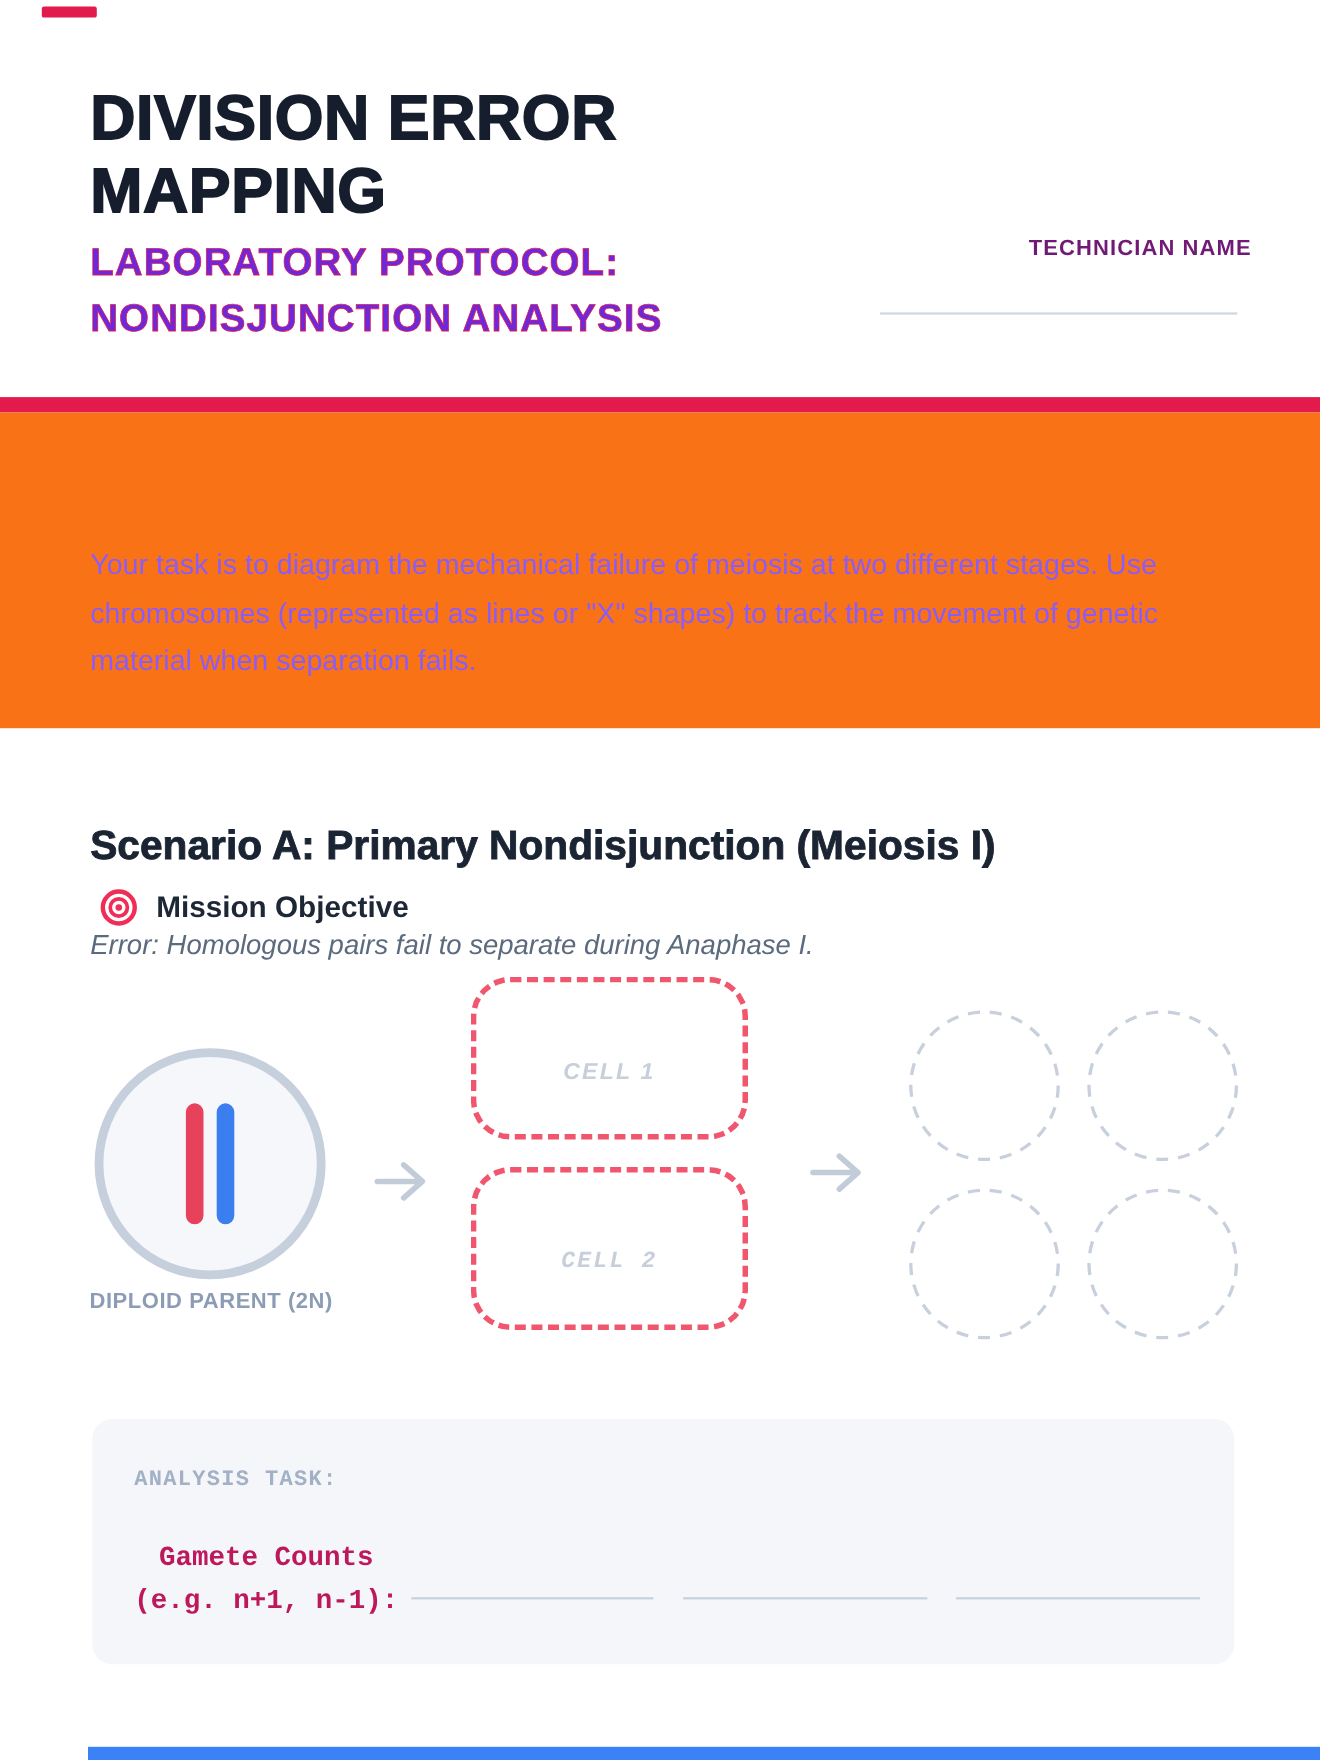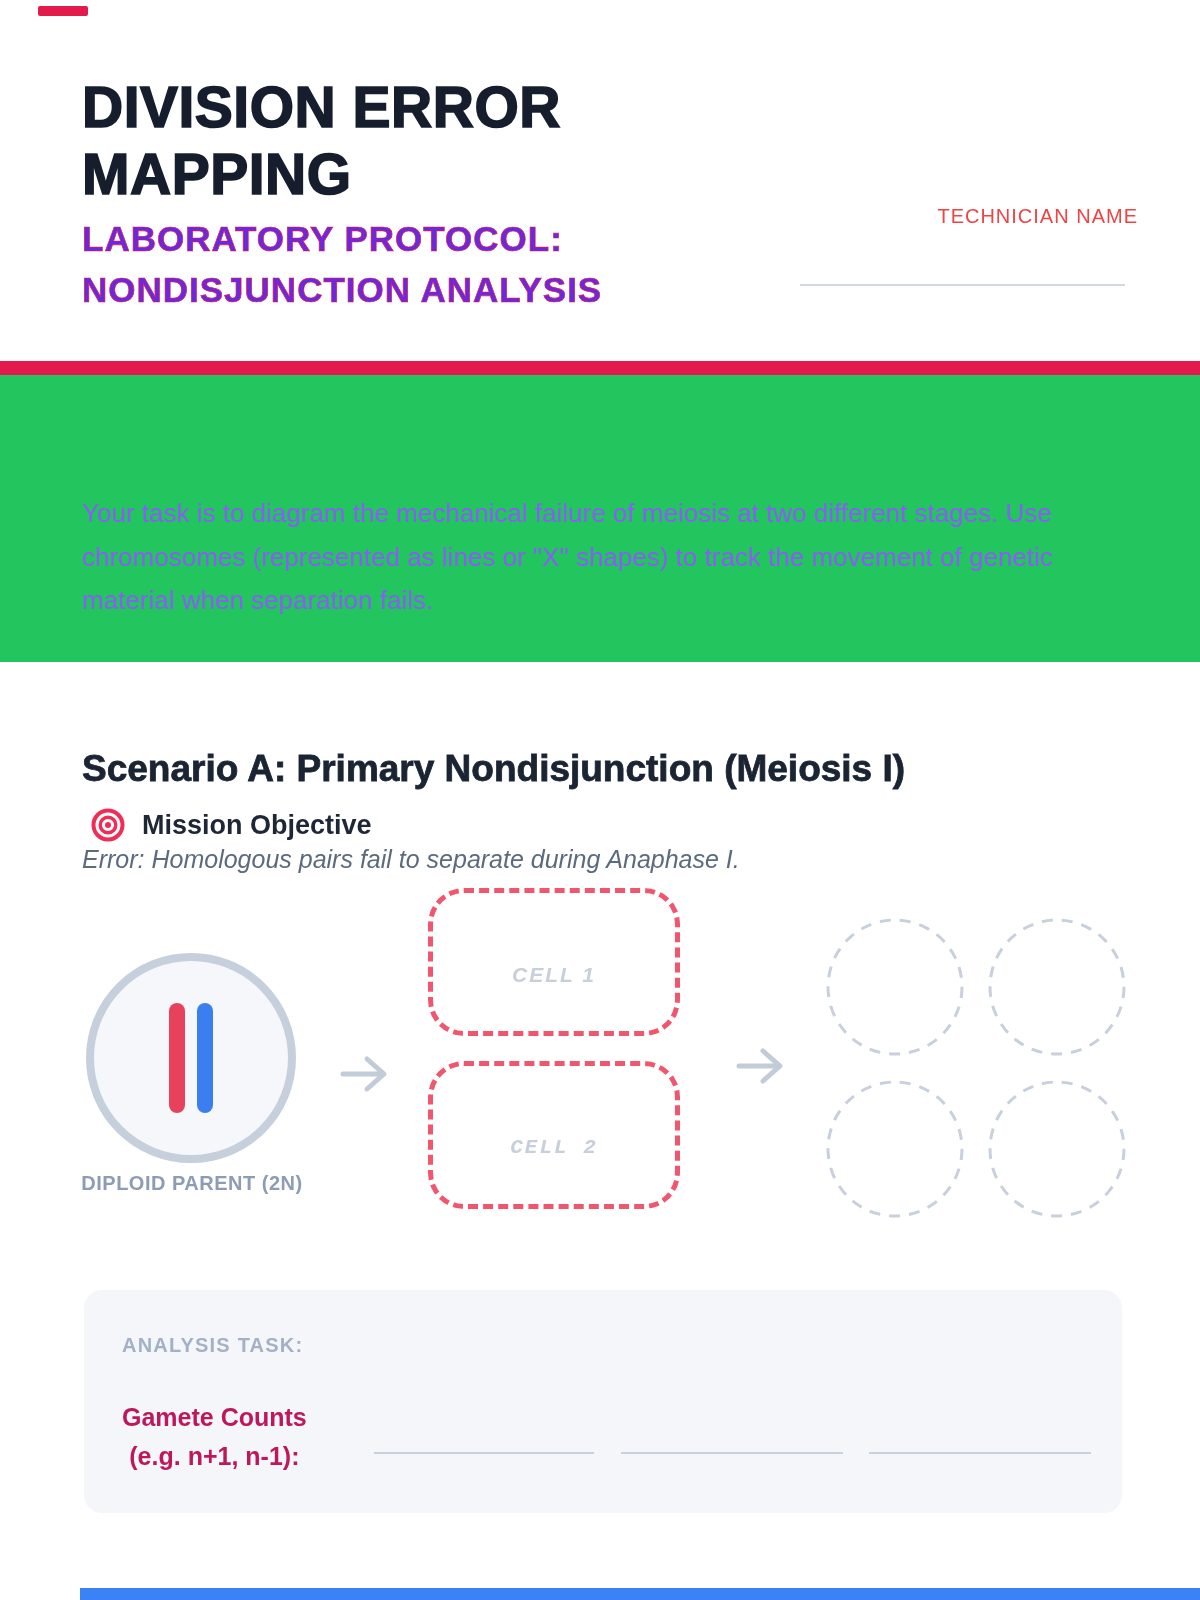--- a/index.html
+++ b/index.html
@@ -5,29 +5,29 @@
   html,body{margin:0;padding:0;background:#ffffff;}
   body{font-family:"Liberation Sans",sans-serif;}
   .page{position:relative;width:1200px;height:1600px;background:#ffffff;overflow:hidden;padding-left:15px;}
 
   
   .accent-tab{position:absolute;left:38px;top:6px;width:50px;height:10px;border-radius:2px;}
   .title{position:absolute;left:82px;top:74px;width:660px;font-size:57px;line-height:1.17;
          font-weight:900;color:#161e2e;letter-spacing:0.5px;-webkit-text-stroke:1.6px #161e2e;}
   .subtitle{position:absolute;left:82px;top:214px;width:640px;font-size:35px;line-height:1.45;
             font-weight:800;color:#6d28d9;letter-spacing:1px;-webkit-text-stroke:0.7px #e31b4d;}
-  .tech-label{position:absolute;right:77px;top:205px;font-size:20px;font-weight:400;
-              color:#ef4444;letter-spacing:1px;}
+  .tech-label{position:absolute;right:77px;top:215px;font-size:20px;font-weight:700;
+              color:#701a75;letter-spacing:1px;}
   .tech-line{position:absolute;left:800px;top:284px;width:325px;height:0;
              border-top:2px solid #cfd8e3;cursor:text;}
 
   .red-divider{position:absolute;left:0;top:361px;width:1200px;height:14px;}
 
   
-  .mission-section{position:absolute;left:0;top:375px;width:1200px;height:287px;background:#22c55e;}
+  .mission-section{position:absolute;left:0;top:375px;width:1200px;height:287px;background:#f97316;}
   .mission-head{position:absolute;left:90px;top:432px;display:flex;align-items:center;gap:16px;}
   .mission-heading{font-size:27px;font-weight:700;color:#1d2736;}
   .mission-body{position:absolute;left:82px;top:492px;width:1015px;font-size:26px;
                 line-height:1.68;color:#8b5cf6;}
 
   
   .scenario-heading{position:absolute;left:82px;top:748px;font-size:37px;font-weight:800;
                     color:#1a2433;-webkit-text-stroke:0.8px #1a2433;}
   .error-note{position:absolute;left:82px;top:802px;font-size:25px;font-style:italic;color:#5b6a7d;margin-top:43px;}
 
@@ -47,21 +47,21 @@
   .cell-1{top:888px;}
   .cell-2{top:1061px;font-family:Liberation Mono, monospace;}
   .cell-label{font-size:21px;font-weight:700;font-style:italic;color:#c7cfdb;letter-spacing:2px;margin-top:25px;}
   .gamete-grid{position:absolute;left:825px;top:917px;display:grid;
                grid-template-columns:140px 140px;grid-template-rows:140px 140px;
                column-gap:22px;row-gap:22px;}
   .gamete-slot{width:140px;height:140px;cursor:pointer;}
 
   
   .analysis-card{position:absolute;left:84px;top:1290px;width:1038px;height:223px;
-                 background:#f4f6f9;border-radius:18px;}
+                 background:#f4f6f9;border-radius:18px;font-family:Liberation Mono, monospace;}
   .analysis-label{position:absolute;left:38px;top:44px;font-size:20px;font-weight:800;
                   color:#a2b1c5;letter-spacing:1.2px;}
   .gamete-prompt{position:absolute;left:38px;top:108px;font-size:25px;font-weight:700;
                  color:#be185d;line-height:1.55;text-align:center;}
   .blank{position:absolute;top:162px;height:0;border-top:2px solid #c6d1df;cursor:text;}
   .blank-1{left:290px;width:220px;}
   .blank-2{left:537px;width:222px;}
   .blank-3{left:785px;width:222px;}
 
   .footer-bar{position:absolute;left:80px;top:1588px;width:1120px;height:12px;}

